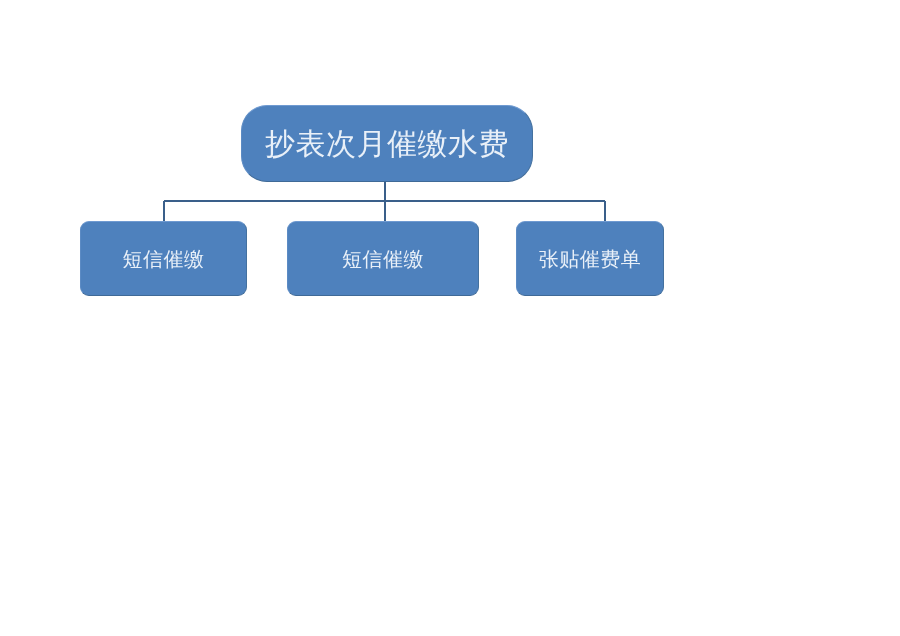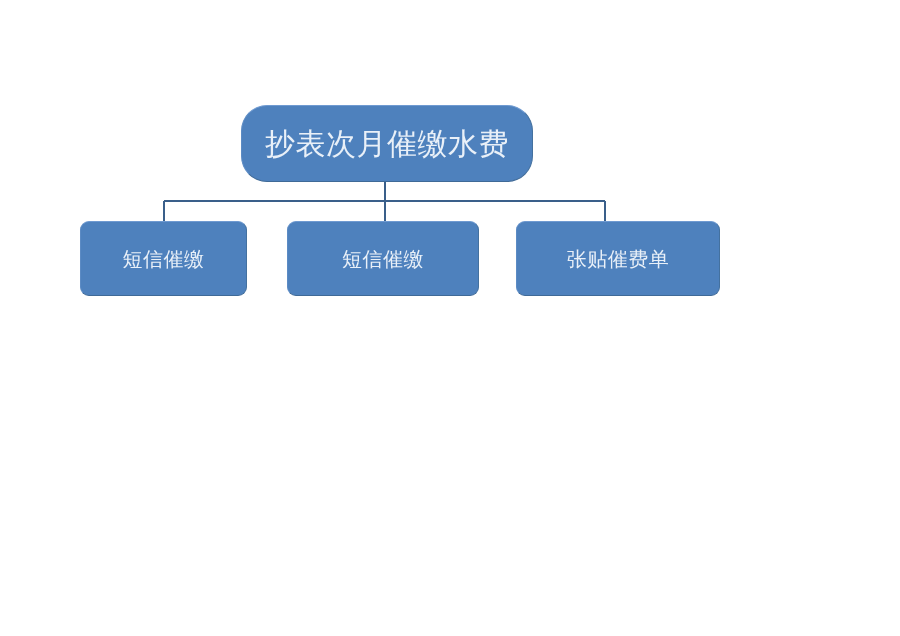--- a/index.html
+++ b/index.html
@@ -85,21 +85,21 @@
   }
   #node-child-1 {
     left: 287px;
     top: 221px;
     width: 192px;
     height: 75px;
   }
   #node-child-2 {
     left: 516px;
     top: 221px;
-    width: 204px;
+    width: 148px;
     height: 75px;
   }
 </style>
 </head>
 <body>
 
 <div id="canvas">
 
   <svg id="connector-layer" width="900" height="636" viewBox="0 0 900 636" xmlns="http://www.w3.org/2000/svg">
     <g fill="none" stroke="#3a5f8a" stroke-width="2" shape-rendering="crispEdges">

